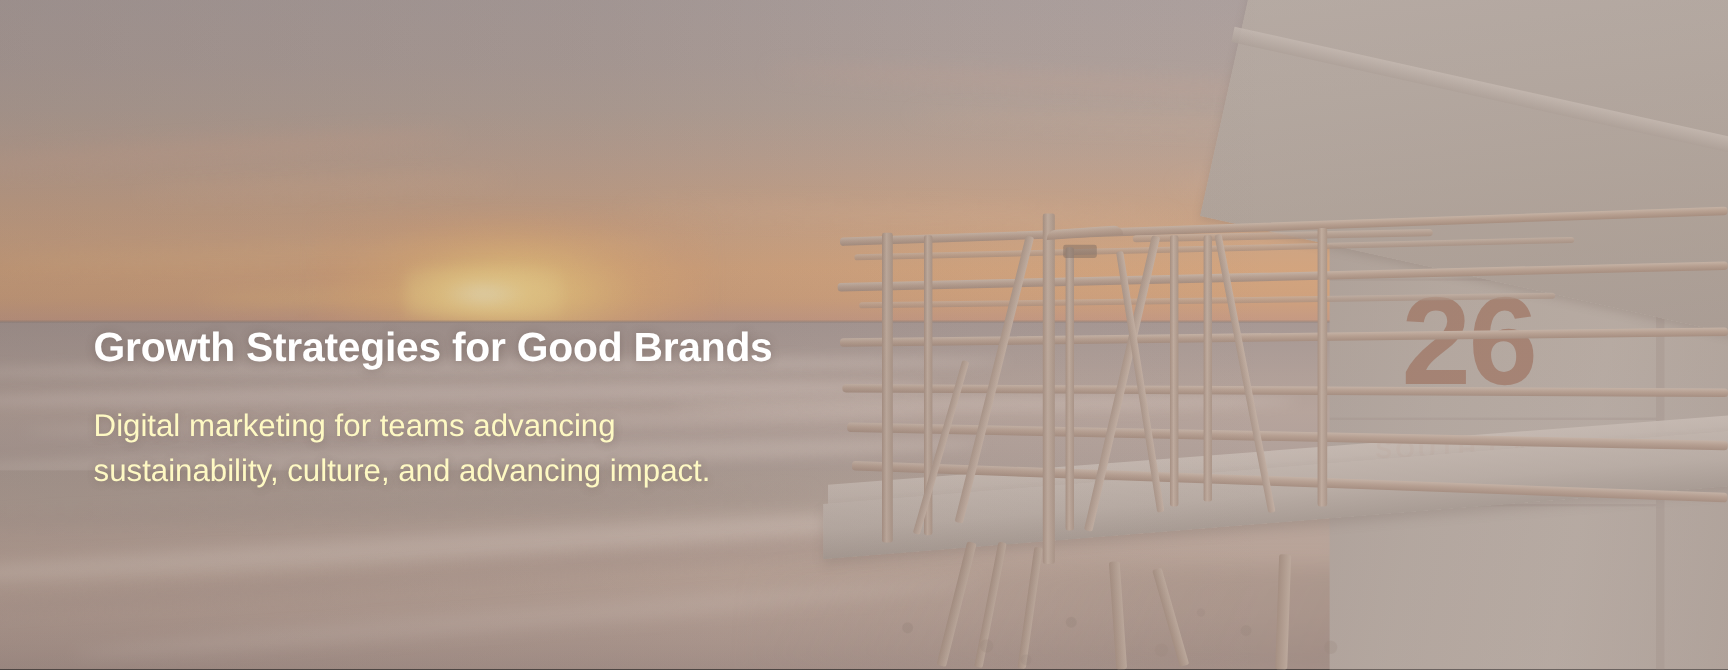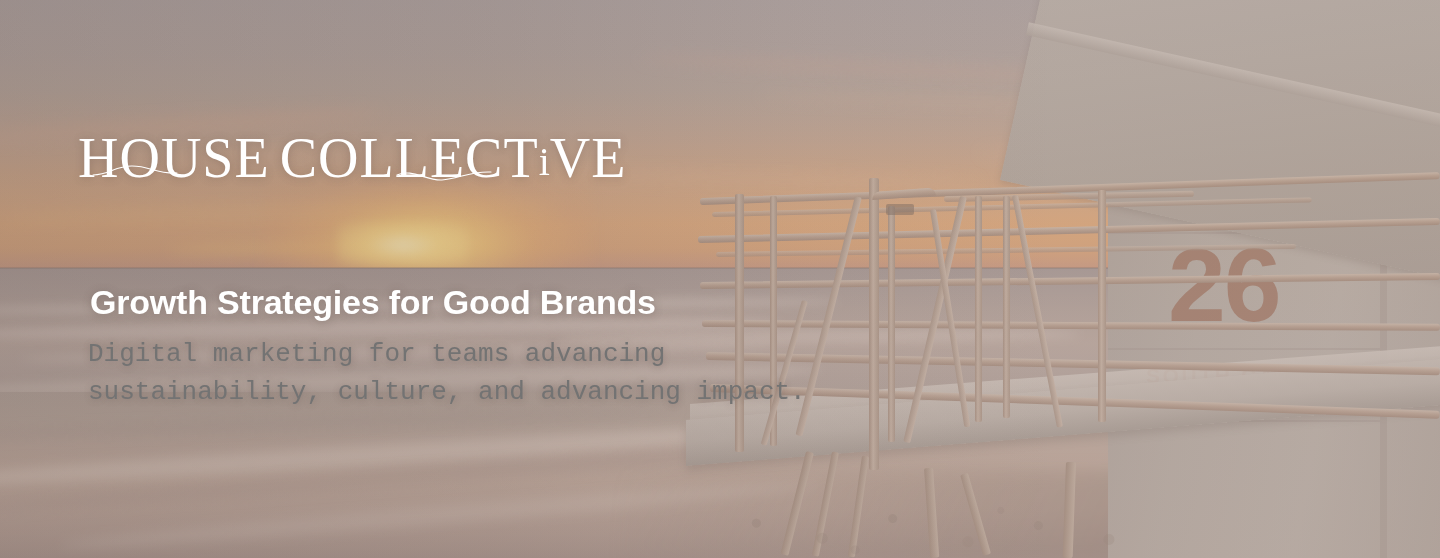--- a/index.html
+++ b/index.html
@@ -379,41 +379,41 @@
     font-size: 40px;
     position: relative;
     top: -2px;
     letter-spacing: 0;
   }
 
   .headline {
     position: absolute;
     top: 270px;
     left: 0;
-    margin: 12px;
+    margin: 0;
     font-family: "Liberation Sans", sans-serif;
     font-weight: 700;
     font-size: 34px;
     line-height: 1.18;
     letter-spacing: -.2px;
     color: #ffffff;
     white-space: nowrap;
     text-shadow: 0 1px 8px rgba(80,62,56,.34);
   }
 
   .subhead {
     position: absolute;
     top: 336px;
-    left: 10px;
+    left: 0;
     margin: 0;
-    font-family: Liberation Mono, monospace;
+    font-family: Liberation Sans, sans-serif;
     font-weight: 400;
     font-size: 26px;
     line-height: 1.46;
-    color: #737373;
+    color: #fef9c3;
     text-shadow: 0 1px 7px rgba(80,62,56,.32);
   }
   .subhead span { display: block; white-space: nowrap; }
 </style>
 </head>
 <body>
 
 <div class="hero">
 
   <div class="photo">
@@ -502,33 +502,20 @@
 
       <div class="gravel"></div>
     </div>
 
     <div class="haze"></div>
     <div class="scrim"></div>
   </div>
 
   <div class="content">
 
-    <div class="logo">
-      <span class="w1">
-        <span>HOUSE</span>
-        <svg class="swash" viewBox="0 0 86 16">
-          <path d="M1 12 C 18 12, 22 3, 40 3 C 58 3, 64 11, 85 10" fill="none" stroke="#ffffff" stroke-width="1.1" stroke-linecap="round"></path>
-        </svg>
-      </span><span class="w2">
-        <span>COLLECT</span><span class="dot-i">i</span><span>VE</span>
-        <svg class="swash2" viewBox="0 0 96 18">
-          <path d="M1 9 C 16 2, 30 15, 46 14 C 62 13, 74 5, 95 6" fill="none" stroke="#ffffff" stroke-width="1.1" stroke-linecap="round"></path>
-        </svg>
-      </span>
-    </div>
 
     <h1 class="headline">Growth Strategies for Good Brands</h1>
 
     <p class="subhead">
       <span>Digital marketing for teams advancing</span>
       <span>sustainability, culture, and advancing impact.</span>
     </p>
 
   </div>
 </div>

